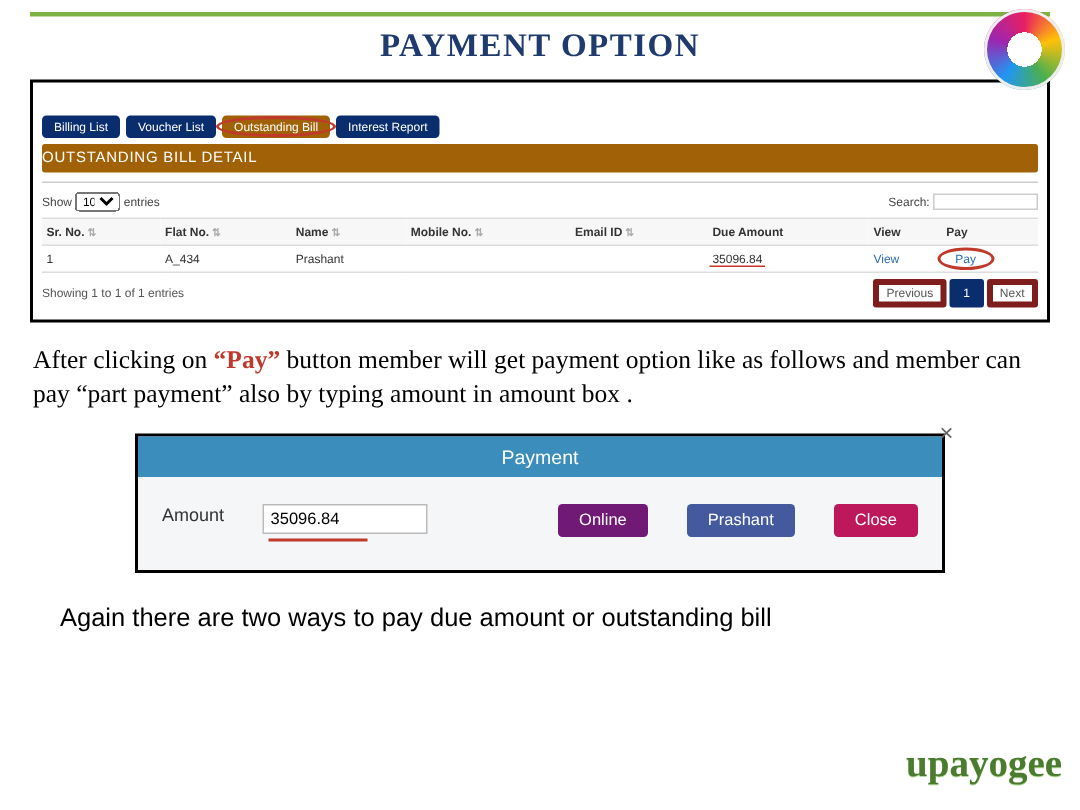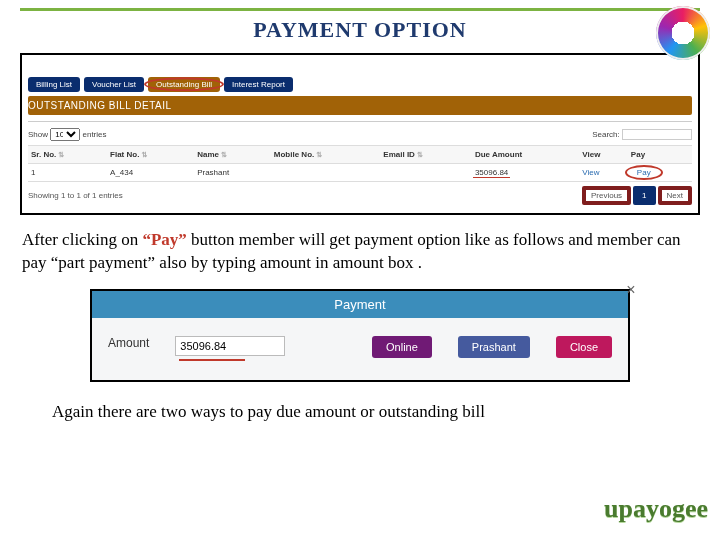--- a/index.html
+++ b/index.html
@@ -38,21 +38,21 @@
   .modal-body { padding: 18px 16px 22px 16px; display: flex; gap: 26px; }
   .modal-body label { font-size: 12px; color: #333; }
   .amount-input { width: 110px; padding: 3px 4px; border: 1px solid #bbb; font-size: 11px; position: relative; }
   .amount-wrap { position: relative; display: inline-block; }
   .amount-wrap::after { content: ""; position: absolute; left: 4px; right: 40px; bottom: -3px; height: 2px; background: #c0392b; }
   .spacer { flex: 1; }
   .btn { padding: 5px 14px; border: none; border-radius: 3px; color: #fff; font-size: 11px; cursor: pointer; }
   .btn-online { background: #701a75; }
   .btn-offline { background: #455a9e; }
   .btn-close { background: #be185d; }
-  .ways-text { margin: 20px 40px 0 52px; font-size: 17px; font-family: Liberation Serif, serif; }
+  .ways-text { margin: 20px 40px 0 40px; font-size: 17px; font-family: Liberation Sans, sans-serif; }
   .ways-line2 { margin-left: 120px; }
   .ways-line2 .opt2 { margin-left: 120px; }
   .brand { position: absolute; right: 12px; bottom: 16px; font-size: 26px; font-weight: bold; font-family: Georgia, serif; color: #4a7b2f; text-shadow: 0 1px 0 #b5d99c; }
 </style>
 </head>
 <body>
 
 <div class="top-rule"></div>
 <div class="logo"></div>
 <div class="page-title">PAYMENT OPTION</div>

